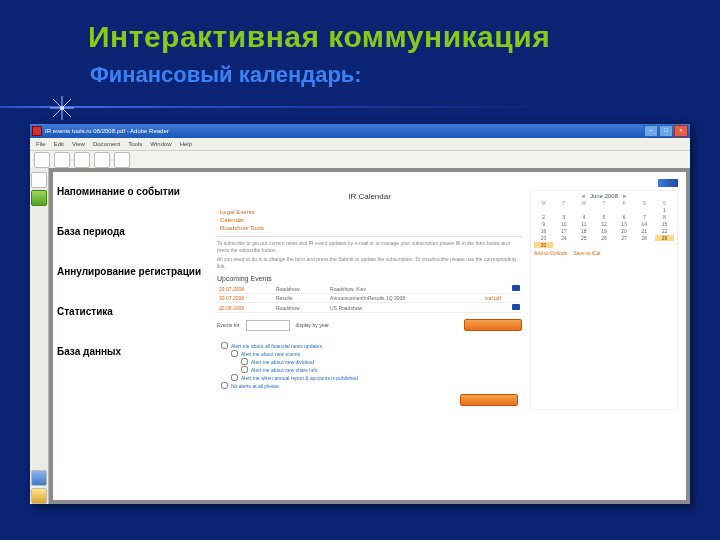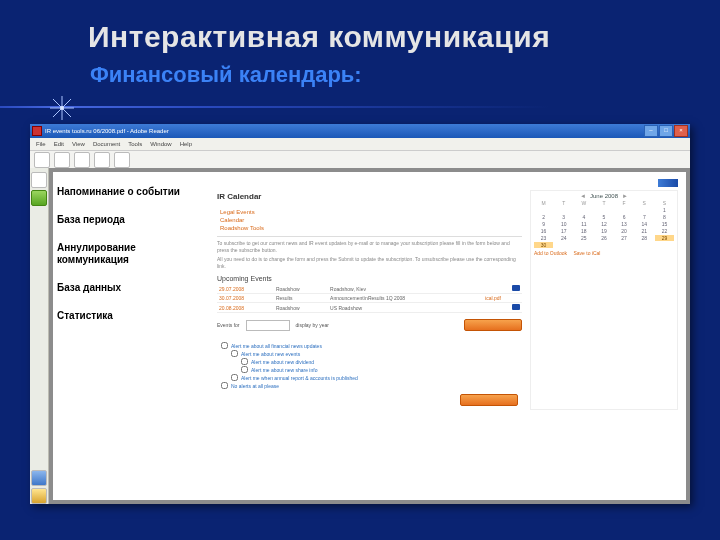--- a/index.html
+++ b/index.html
@@ -15,21 +15,21 @@
     background:linear-gradient(to right, #2a4abf, #4768e0 60px, #2a4abf 200px, #0a2372 550px);
   }
   .starburst {
     position:absolute; top:96px; left:50px; width:24px; height:24px;
     pointer-events:none;
   }
   .starburst svg { width:100%; height:100%; }
 
   .slide-title {
     position:absolute; top:20px; left:88px;
-    color:#e5e5e5; font-weight:bold; font-size:30px;
+    color:#84cc16; font-weight:bold; font-size:30px;
     letter-spacing:0.5px;
   }
   .slide-subtitle {
     position:absolute; top:62px; left:90px;
     color:#3b82f6; font-weight:bold; font-size:22px;
   }
 
   .screenshot {
     position:absolute; top:124px; left:30px; width:660px; height:380px;
     background:#e9eef2;
@@ -77,36 +77,36 @@
     margin:4px; background:#fff; flex:1; position:relative;
     padding:6px 8px 8px 8px;
     display:flex;
   }
 
   
   .callouts {
     position:absolute; top:0; left:0; bottom:0; width:150px;
     display:flex; flex-direction:column;
     padding:14px 4px 4px 4px;
-    gap:16px;
+    gap:28px;
     background:#fff;
   }
   .callout { color:#000; font-size:10px; font-weight:bold; line-height:1.2; }
 
   .page-right {
     margin-left:156px; flex:1; position:relative;
     font-size:6px; color:#555;
   }
   .logo-row { height:10px; display:flex; justify-content:flex-end; align-items:center; gap:4px;}
   .logo-box { width:20px; height:8px; background:linear-gradient(90deg,#3d7bd6,#1a4aa7);}
   .top-row {
     display:flex; gap:8px; margin-top:2px;
   }
   .col-main { flex:1; }
-  .ir-title { text-align:left; font-weight:bold; font-size:8px; color:#333; margin:2px 0 6px; }
+  .ir-title { text-align:center; font-weight:normal; font-size:8px; color:#333; margin:2px 0 6px; }
   .section-label { font-size:6px; padding:2px 3px; color:#444; display:flex; flex-direction:column; gap:2px;}
   .section-label .link { color:#d96a1a;}
   .textblock { color:#888; font-size:5px; line-height:1.3; margin:3px 0;}
   .hr { height:1px; background:#ddd; margin:3px 0;}
   .subhead { font-size:7px; color:#444; margin-top:6px;}
   .events-table { width:100%; border-collapse:collapse; font-size:5px; margin-top:2px;}
   .events-table td { padding:1px 2px; border-bottom:1px solid #eee; color:#666;}
   .events-table td:first-child { color:#d96a1a;}
   .events-table td.last { text-align:right;}
   .events-table td.last span { display:inline-block; width:8px; height:6px; background:#1a4aa7; border-radius:1px;}
@@ -194,23 +194,23 @@
       <div class="sb-spacer"></div>
       <div class="sb-btn blue"></div>
       <div class="sb-btn folder"></div>
     </div>
 
     <div class="doc-page">
 
       <div class="callouts">
         <div class="callout">Напоминание о событии</div>
         <div class="callout">База периода</div>
-        <div class="callout">Аннулирование коммуникация</div>
+        <div class="callout">Аннулирование регистрации</div>
+        <div class="callout">Статистика</div>
         <div class="callout">База данных</div>
-        <div class="callout">Статистика</div>
       </div>
 
       <div class="page-right">
         <div class="logo-row">
             <div class="logo-box"></div>
           </div>
 
         <div class="top-row">
           <div class="col-main">
             <div class="ir-title">IR Calendar</div>

